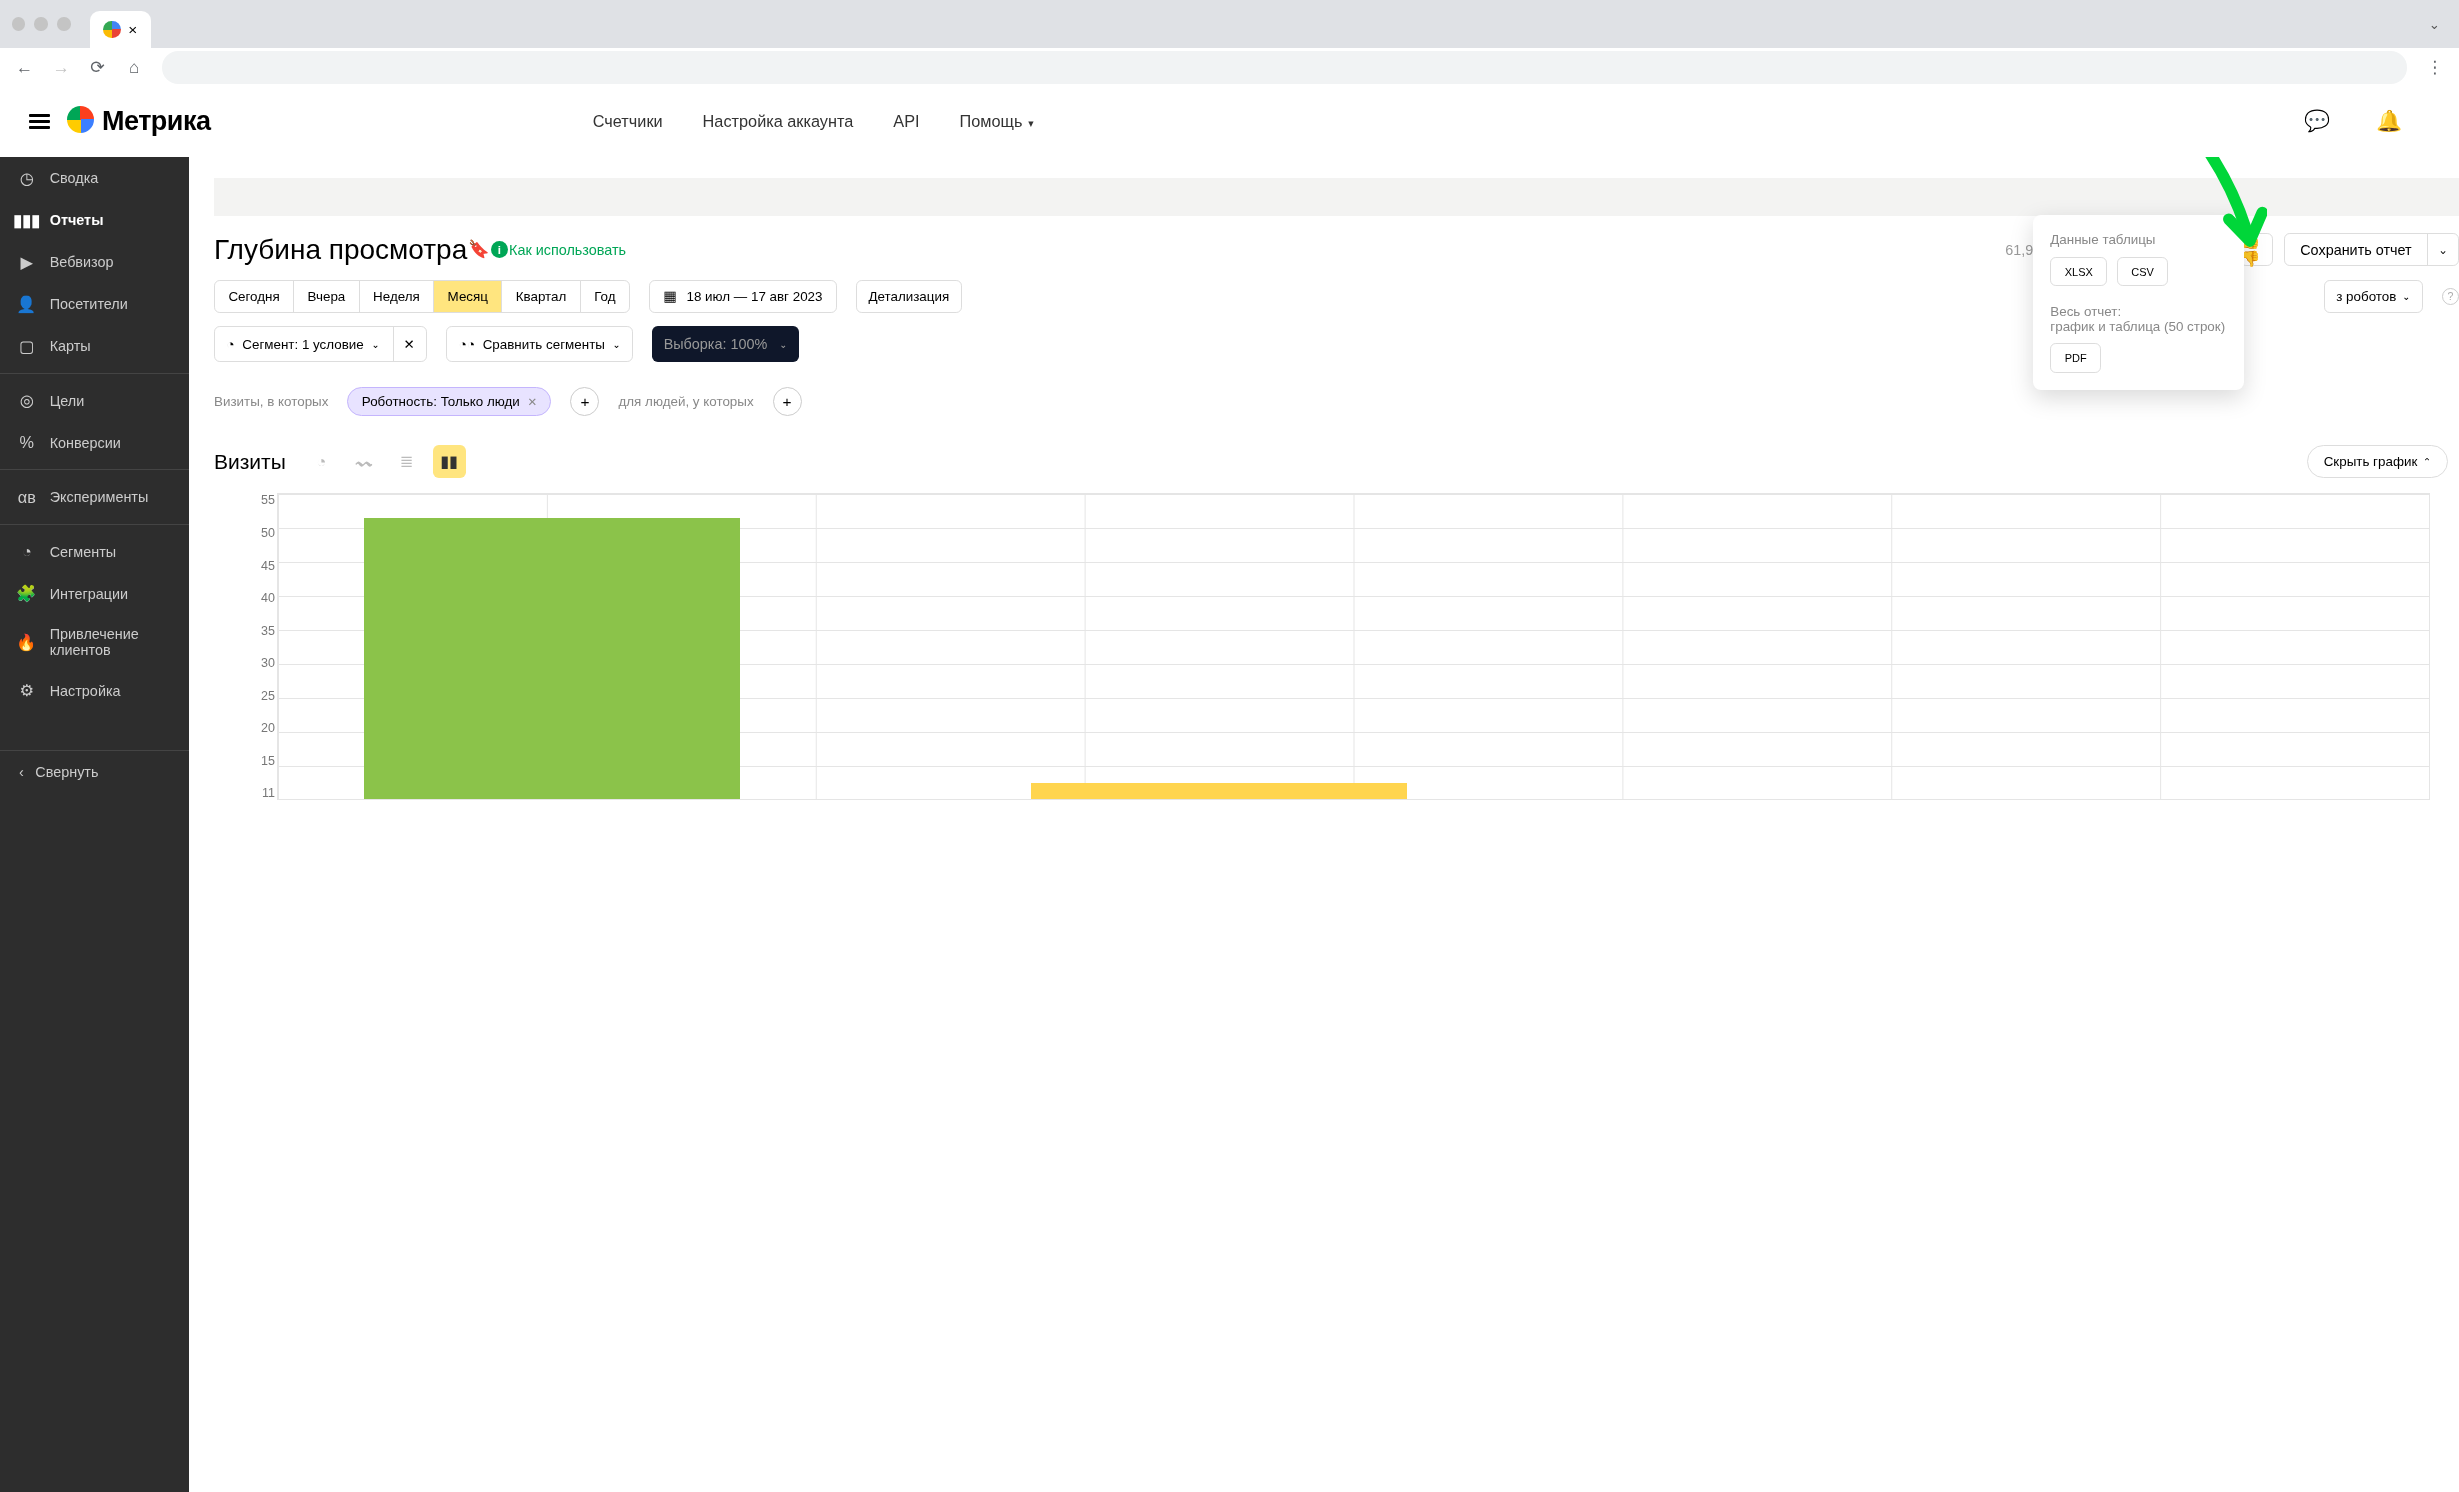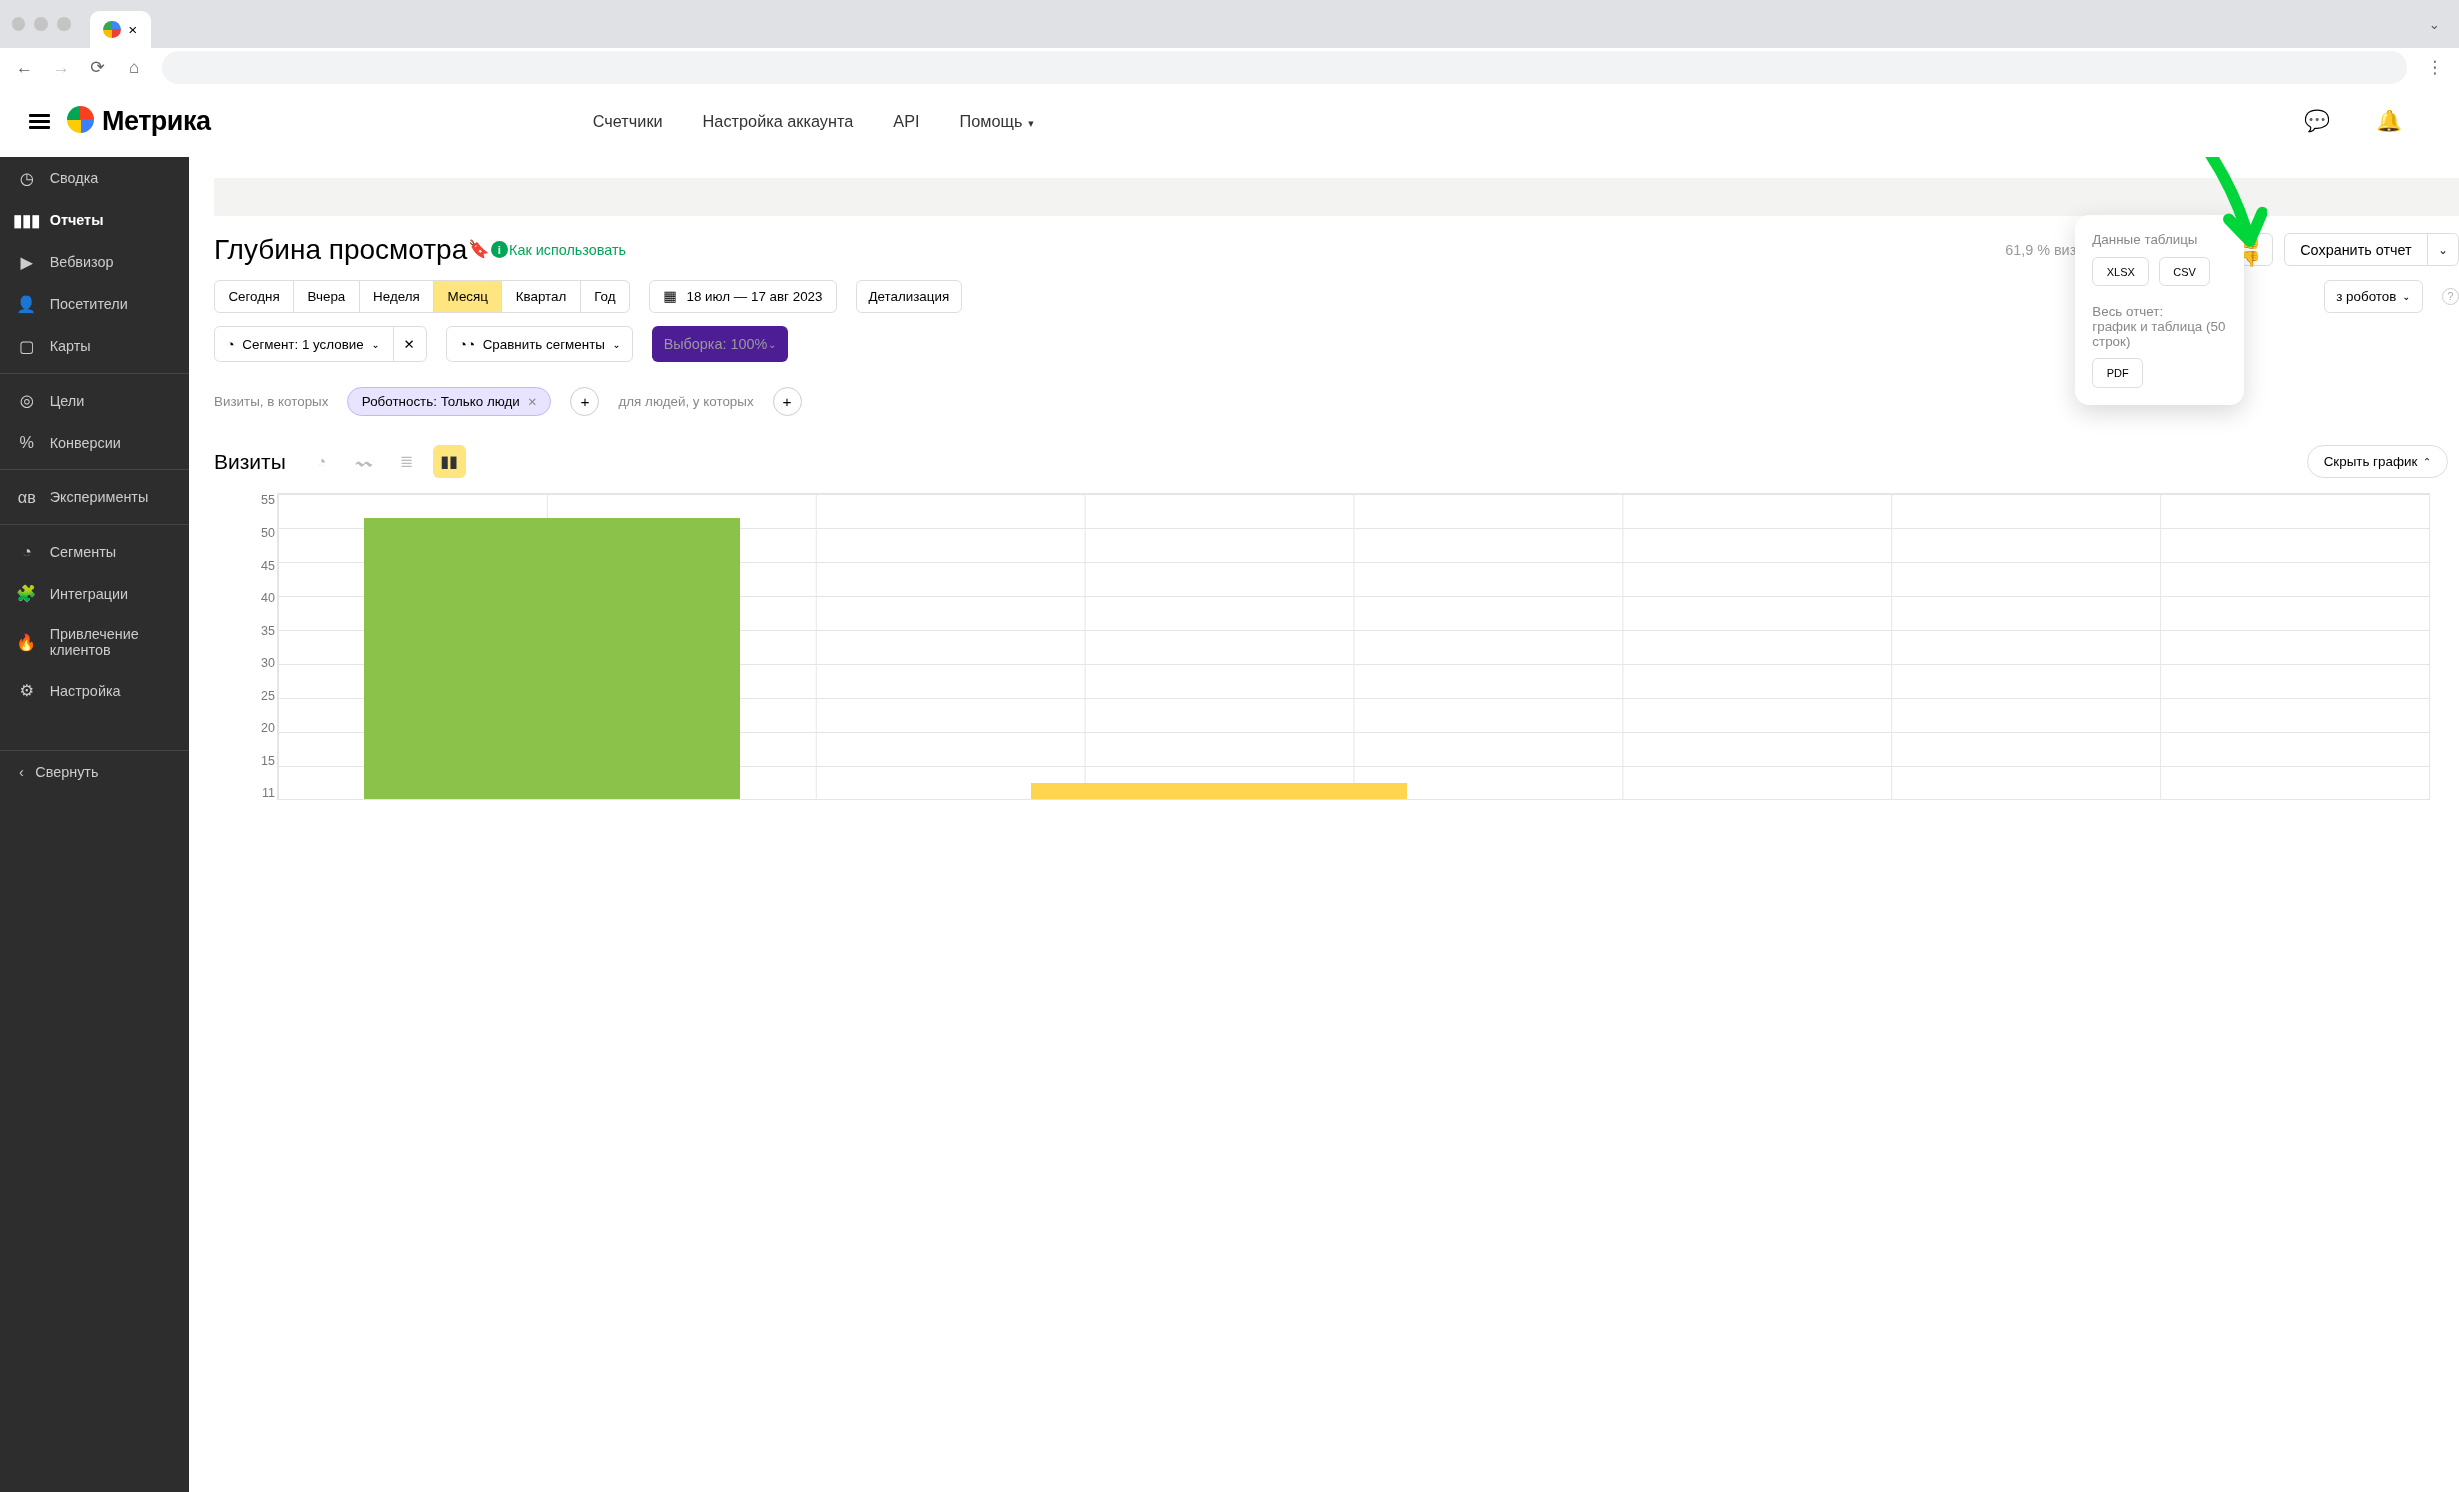--- a/index.html
+++ b/index.html
@@ -65,21 +65,21 @@
     .btn-group .btn:last-child { border-radius: 0 5.8px 5.8px 0; }
     .btn-group .btn.active { background: #ffe57f; }
     .date-range { border: 1px solid #ddd; border-radius: 5.8px; height: 33px; padding: 0 13.4px; display: flex; align-items: center; gap: 9.6px; font-size: 13.4px; background: #fff; cursor: pointer; }
     .calendar-icon { font-size: 14.4px; }
     .select-btn { border: 1px solid #ddd; border-radius: 5.8px; height: 33px; padding: 0 11.5px; display: flex; align-items: center; gap: 5.8px; font-size: 13.4px; background: #fff; cursor: pointer; }
     .help-icon { width: 17.3px; height: 17.3px; border: 1px solid #ccc; border-radius: 50%; display: flex; align-items: center; justify-content: center; font-size: 10.6px; color: #aaa; cursor: pointer; }
     
     .seg-btn { border: 1px solid #ddd; border-radius: 5.8px; height: 36px; padding: 0 11.5px; display: flex; align-items: center; gap: 7.7px; font-size: 13.4px; background: #fff; cursor: pointer; }
     .seg-btn .chev { font-size: 9.6px; }
     .seg-btn .x { padding-left: 9.6px; border-left: 1px solid #ddd; margin-left: 5.8px; height: 100%; display: flex; align-items: center; font-size: 13.4px;}
-    .sample-text { color: #999; font-size: 14.4px; display: flex; align-items: center; gap: 1px; padding: 0 11.5px; height: 36px; background: #4c1d95; border-radius: 5.8px;}
+    .sample-text { color: #999; font-size: 14.4px; display: flex; align-items: center; gap: 12px; padding: 0 11.5px; height: 36px; background: #0f172a; border-radius: 5.8px;}
     
     .visits-which { color: #888; font-size: 13.4px; }
     .pill { background: #e8e3ff; border: 1px solid #c4b5fd; border-radius: 19px; padding: 5.8px 13.4px; display: flex; align-items: center; gap: 7.7px; font-size: 13.4px; cursor: pointer; }
     .pill .x { font-size: 11.5px; color: #888; cursor: pointer; }
     .plus-btn { width: 29px; height: 29px; border: 1px solid #ccc; border-radius: 50%; display: flex; align-items: center; justify-content: center; font-size: 15.4px; cursor: pointer; }
     
     
     .chart-header { display: flex; align-items: center; gap: 19px; margin-top: 29px; }
     .chart-title { font-size: 21px; font-weight: 500; }
     .chart-type-icons { display: flex; gap: 9.6px; }
@@ -89,21 +89,21 @@
     
     
     .chart-wrap { margin-top: 15.4px; display: flex; }
     .y-axis { width: 63px; display: flex; flex-direction: column; justify-content: space-between; align-items: flex-end; padding-right: 2px; font-size: 12.5px; color: #777; }
     .plot { flex: 1; border: 1px solid #e5e5e5; height: 307px; position: relative; margin-right: 29px; background: linear-gradient(to bottom, #e5e5e5 1px, transparent 1px) 0 0 / 100% 34px, linear-gradient(to right, #e5e5e5 1px, transparent 1px) 0 0 / 12.5% 100%; overflow: hidden; }
     .bar { position: absolute; bottom: 0; }
     .bar.green { background: #8bc34a; }
     .bar.yellow { background: #ffd54f; }
     
     
-    .export-dd { position: absolute; top: 58px; right: 215px; width: 169px; background: #fff; border-radius: 14px; box-shadow: 0 7.7px 23px rgba(0,0,0,0.15); padding: 17.3px; z-index: 10; }
+    .export-dd { position: absolute; top: 58px; right: 215px; width: 211px; background: #fff; border-radius: 8px; box-shadow: 0 7.7px 23px rgba(0,0,0,0.15); padding: 17.3px; z-index: 10; }
     .export-dd .sect-title { font-size: 13.4px; color: #888; margin-bottom: 9.6px; }
     .export-dd .btns { display: flex; gap: 9.6px; margin-bottom: 17.3px; }
     .export-dd .ebtn { border: 1px solid #ddd; border-radius: 5.8px; padding: 7.7px 13.4px; font-size: 11px; cursor: pointer; background: #fff; }
     
     
     .arrow-annot { position: absolute; top: -29px; right: 192px; width: 86px; height: 125px; pointer-events: none; z-index: 20;}
     .arrow-annot svg { width: 100%; height: 100%; }
     
     .chev-sym { font-size: 9.6px; }
     .dropdown-chev::after { content: '▾'; margin-left: 5.8px; font-size: 10.6px; }

